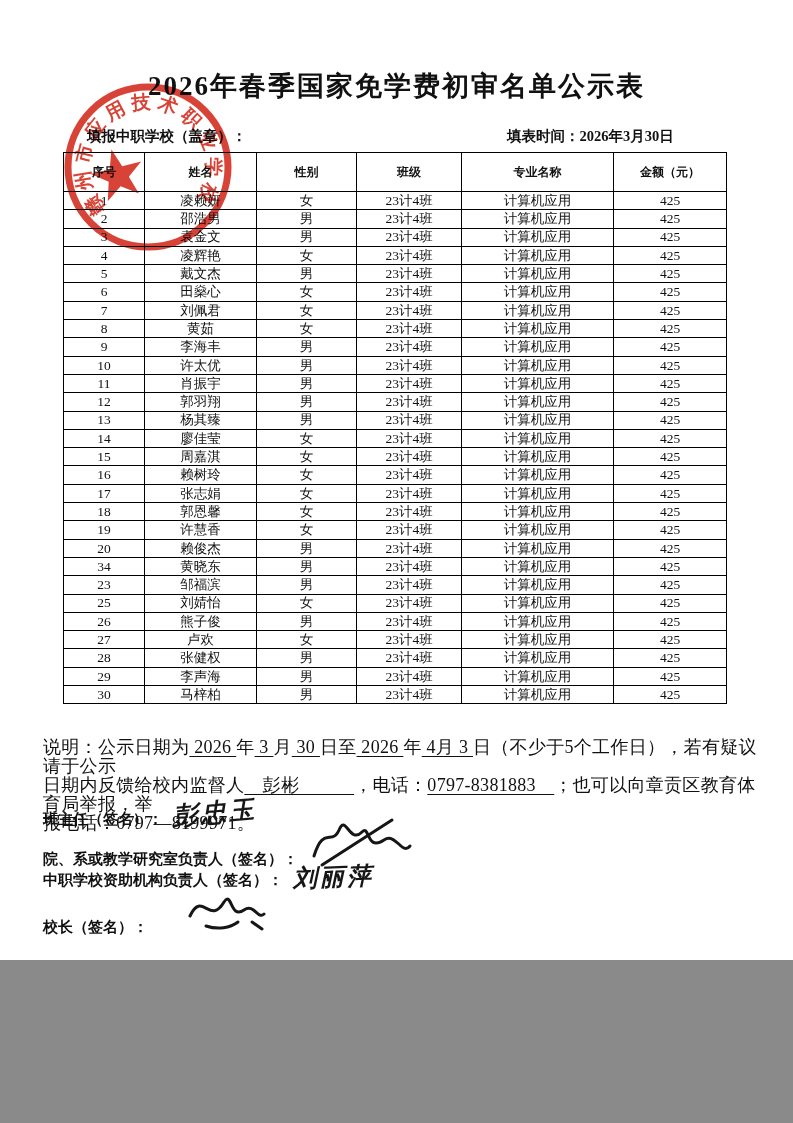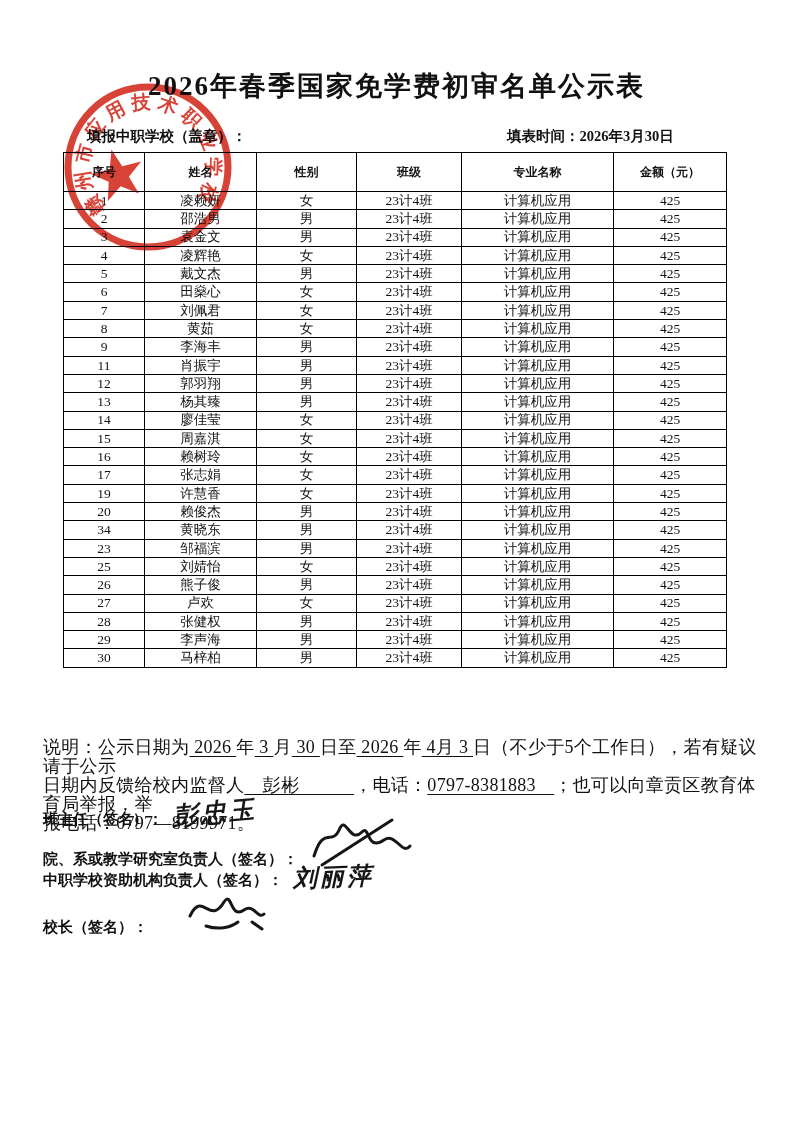--- a/index.html
+++ b/index.html
@@ -1,17 +1,17 @@
 <!DOCTYPE html>
 <html><head>
 <meta charset="utf-8">
 <style>
   html,body{margin:0;padding:0;background:#8a8a8a;}
   .page{
-    position:relative;width:793px;height:1123px;margin:0 auto;
+    position:relative;width:793px;height:960px;margin:0 auto;
     background:#ffffff;overflow:hidden;
     font-family:"Liberation Serif","DejaVu Serif",serif;color:#111;
   }
   .title{
     position:absolute;left:0;top:68px;width:100%;text-align:center;
     font-size:27px;font-weight:700;letter-spacing:2px;
   }
   .meta-label{position:absolute;font-size:14.5px;font-weight:600;white-space:nowrap;margin-left:24px;}
   .school-label{left:63px;top:127px;}
   .fill-date{left:483px;top:127px;}
@@ -138,20 +138,28 @@
         </tr>
         <tr>
           <td>9</td>
           <td>李海丰</td>
           <td>男</td>
           <td>23计4班</td>
           <td>计算机应用</td>
           <td>425</td>
         </tr>
         <tr>
+          <td>10</td>
+          <td>许太优</td>
+          <td>男</td>
+          <td>23计4班</td>
+          <td>计算机应用</td>
+          <td>425</td>
+        </tr>
+        <tr>
           <td>11</td>
           <td>肖振宇</td>
           <td>男</td>
           <td>23计4班</td>
           <td>计算机应用</td>
           <td>425</td>
         </tr>
         <tr>
           <td>12</td>
           <td>郭羽翔</td>
@@ -188,20 +196,28 @@
           <td>16</td>
           <td>赖树玲</td>
           <td>女</td>
           <td>23计4班</td>
           <td>计算机应用</td>
           <td>425</td>
         </tr>
         <tr>
           <td>17</td>
           <td>张志娟</td>
+          <td>女</td>
+          <td>23计4班</td>
+          <td>计算机应用</td>
+          <td>425</td>
+        </tr>
+        <tr>
+          <td>18</td>
+          <td>郭恩馨</td>
           <td>女</td>
           <td>23计4班</td>
           <td>计算机应用</td>
           <td>425</td>
         </tr>
         <tr>
           <td>19</td>
           <td>许慧香</td>
           <td>女</td>
           <td>23计4班</td>

